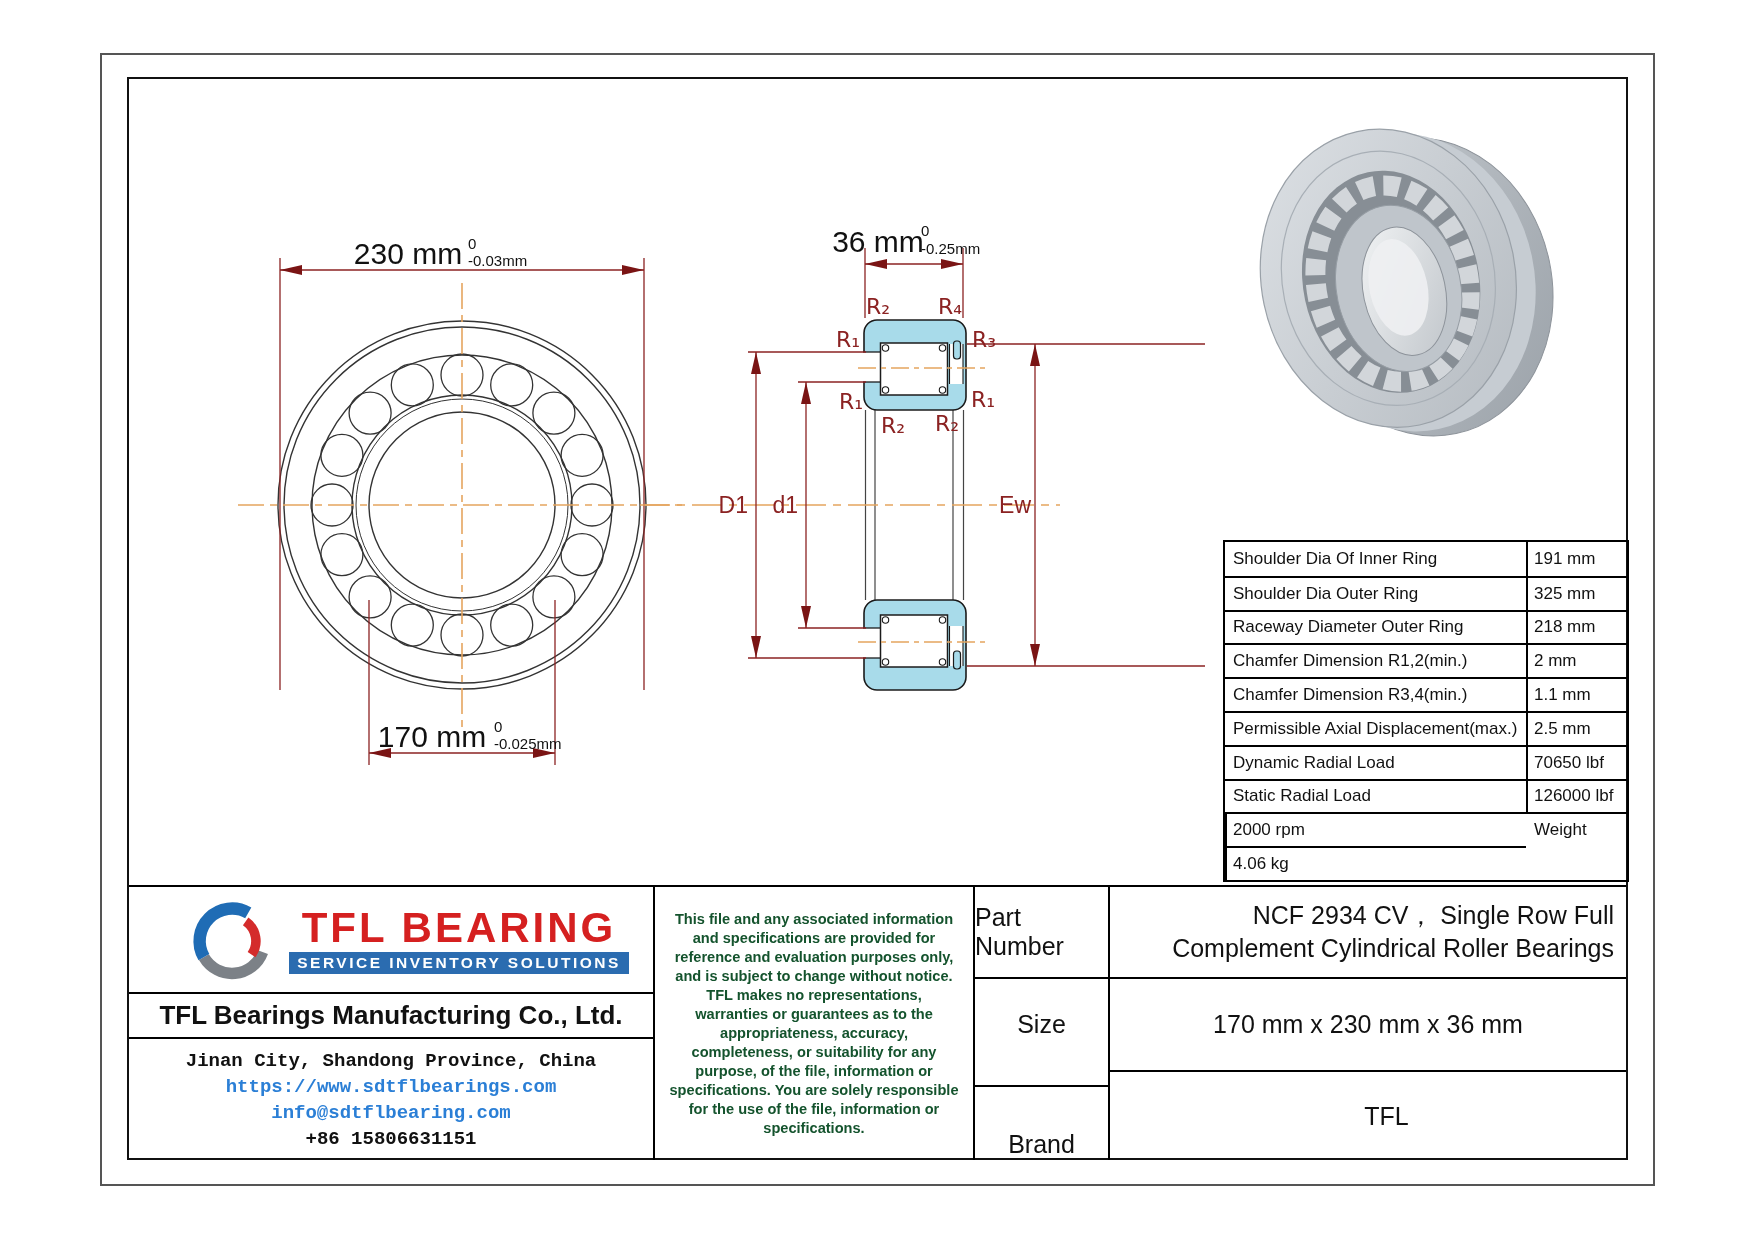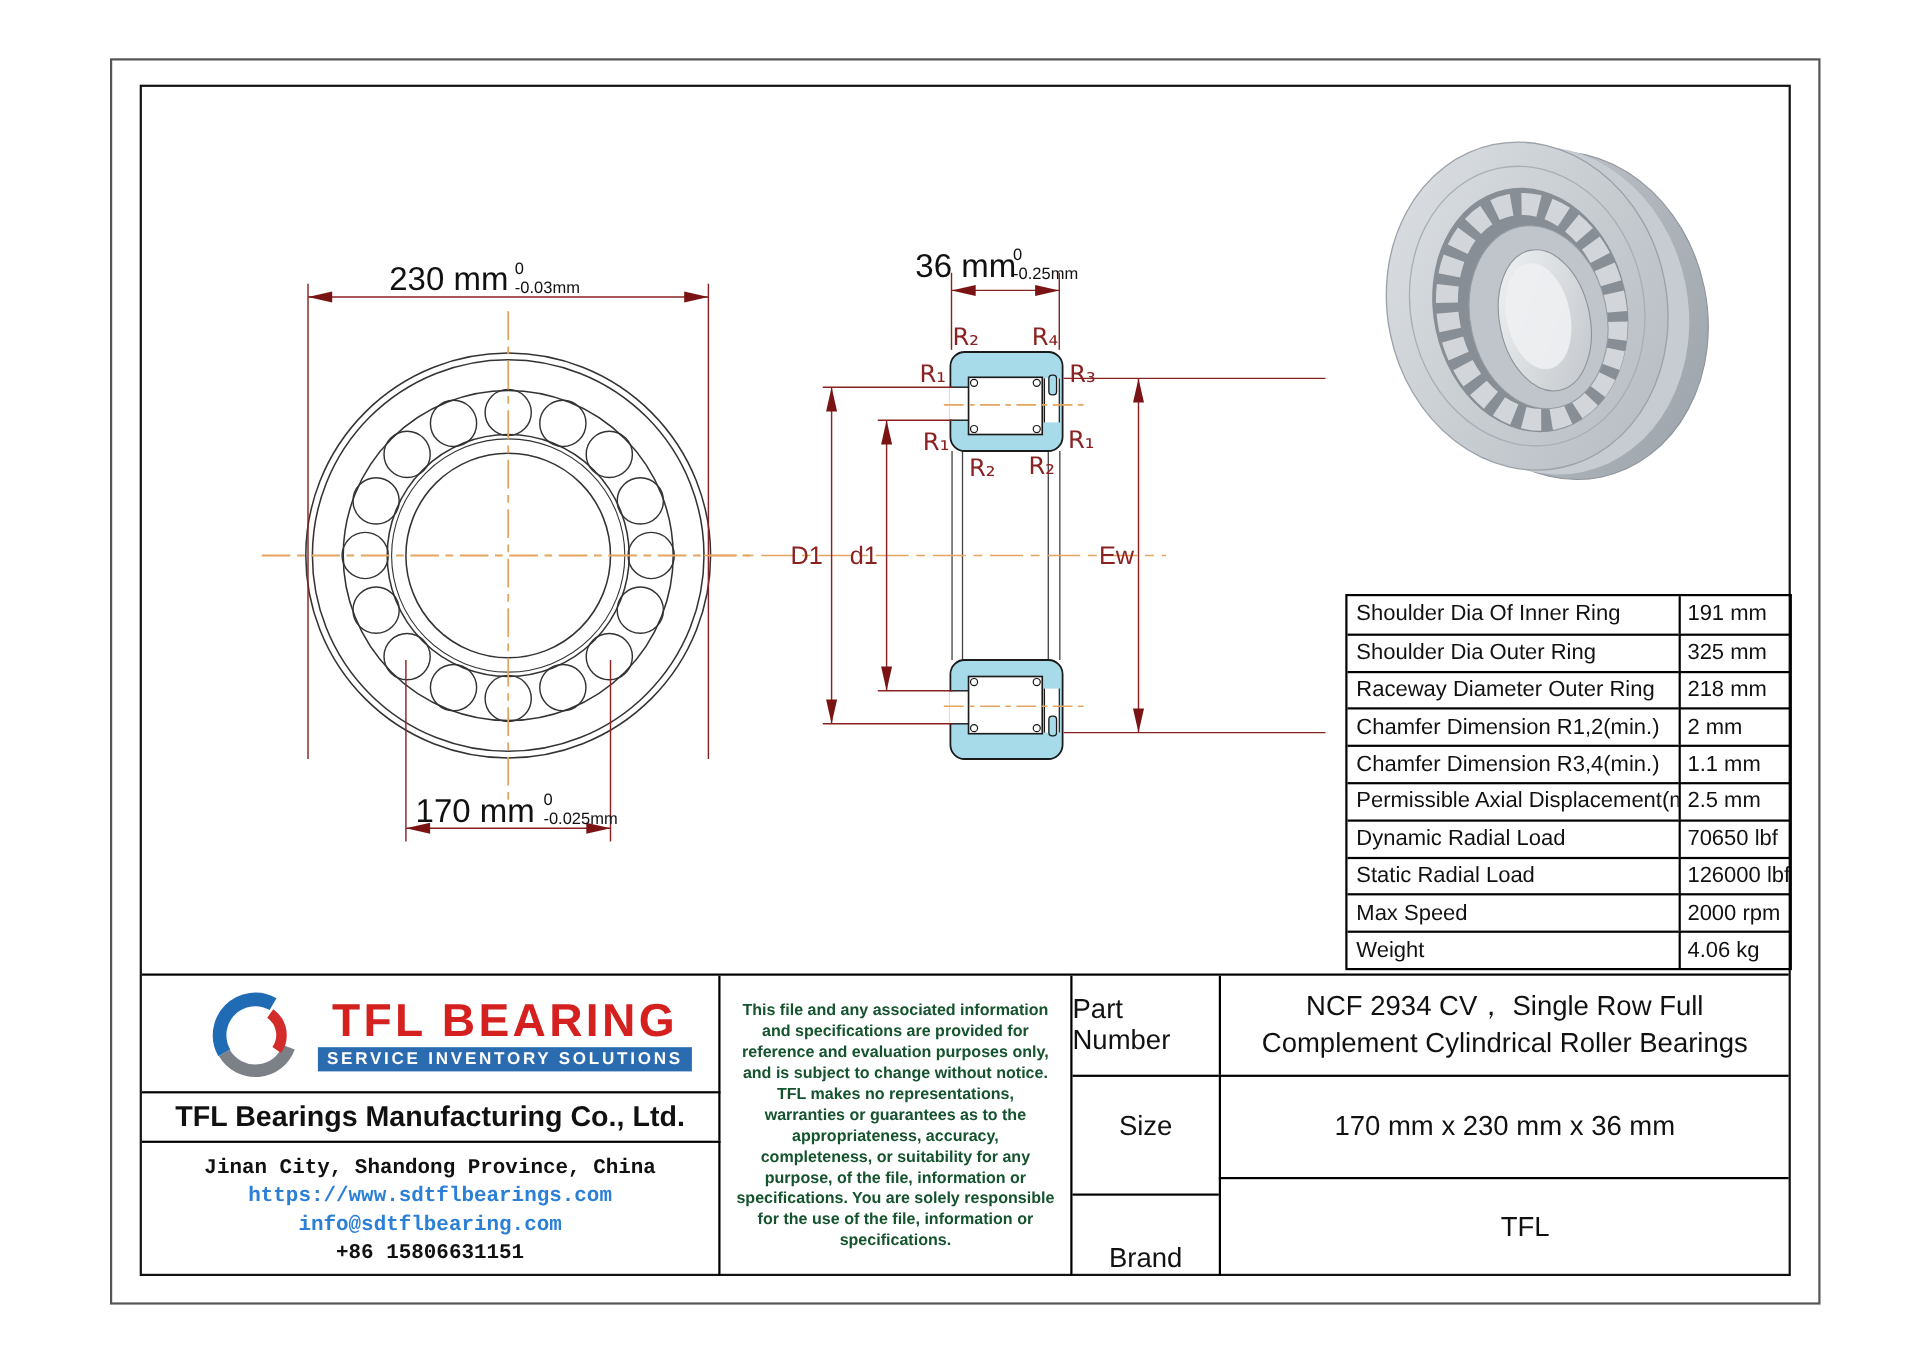--- a/index.html
+++ b/index.html
@@ -4,39 +4,39 @@
 <style>
   html,body{margin:0;padding:0;background:#ffffff;}
   .page{position:relative;width:1755px;height:1240px;background:#fff;overflow:hidden;
         font-family:"Liberation Sans",sans-serif;color:#111;}
   .abs{position:absolute;box-sizing:border-box;}
   .frame-outer{left:100px;top:53px;width:1555px;height:1133px;border:2px solid #555;}
   .frame-inner{left:127px;top:77px;width:1501px;height:1083px;border:2px solid #111;}
 
   
   .spec-table{left:1223px;top:540px;width:406px;height:342px;border:2px solid #000;
-              display:grid;grid-template-columns:1fr 101px;grid-auto-rows:1fr;font-size:20px;}
+              display:grid;grid-template-columns:1fr 101px;grid-auto-rows:1fr;font-size:17px;}
   .spec-cell{border-top:2px solid #000;display:flex;align-items:center;padding-left:8px;
              white-space:nowrap;overflow:hidden;}
   .spec-cell.first{border-top:none;}
   .spec-cell.val{border-left:2px solid #000;padding-left:6px;}
 
   
   .footer{left:129px;top:885px;width:1497px;height:273px;border-top:2px solid #000;}
   .fcell{position:absolute;box-sizing:border-box;display:flex;align-items:center;justify-content:center;}
   .logo-cell{left:0;top:0;width:526px;height:105px;border-right:2px solid #000;gap:14px;padding-left:36px;}
   .company-cell{left:0;top:105px;width:526px;height:45px;border-top:2px solid #000;border-right:2px solid #000;
                 font-size:26px;font-weight:bold;}
   .contact-cell{left:0;top:150px;width:526px;height:123px;border-top:2px solid #000;border-right:2px solid #000;
                 flex-direction:column;font-size:19px;font-weight:bold;line-height:26px;font-family:Liberation Mono, monospace;}
   .contact-cell a{color:#2B7FD6;text-decoration:none;}
   .disclaimer-cell{left:526px;top:0;width:320px;height:273px;border-right:2px solid #000;
                    font-size:14.6px;line-height:19px;text-align:center;padding:10px 14px;font-weight:bold;color:#14532d;}
   .pn-label{left:846px;top:0;width:133px;height:90px;font-size:25px;}
-  .pn-value{left:979px;top:0;width:518px;height:90px;font-size:25px;text-align:center;line-height:33px;padding:0 12px;}
+  .pn-value{left:979px;top:0;width:518px;height:90px;font-size:25px;text-align:right;line-height:33px;padding:0 12px;}
   .sz-label{left:846px;top:90px;width:133px;height:93px;border-top:2px solid #000;font-size:25px;}
   .sz-value{left:979px;top:90px;width:518px;height:93px;border-top:2px solid #000;border-left:2px solid #000;font-size:25px;}
   .br-label{left:846px;top:198px;width:133px;height:116px;border-top:2px solid #000000;font-size:25px;}
   .br-value{left:979px;top:183px;width:518px;height:90px;border-top:2px solid #000;border-left:2px solid #000;font-size:25px;padding-left:37px;}
   .pn-value-wrap{border-left:2px solid #000;}
 
   
   .logo-text-col{display:flex;flex-direction:column;align-items:center;}
   .logo-title{font-size:42px;font-weight:bold;color:#D52020;letter-spacing:3px;line-height:44px;white-space:nowrap;}
   .logo-sub{background:#2B6CB0;color:#fff;font-size:15.5px;font-weight:bold;letter-spacing:2.5px;
@@ -243,21 +243,20 @@
     <div class="spec-cell">Chamfer Dimension R1,2(min.)</div>
     <div class="spec-cell val">2 mm</div>
     <div class="spec-cell">Chamfer Dimension R3,4(min.)</div>
     <div class="spec-cell val">1.1 mm</div>
     <div class="spec-cell">Permissible Axial Displacement(max.)</div>
     <div class="spec-cell val">2.5 mm</div>
     <div class="spec-cell">Dynamic Radial Load</div>
     <div class="spec-cell val">70650 lbf</div>
     <div class="spec-cell">Static Radial Load</div>
     <div class="spec-cell val">126000 lbf</div>
-    <div class="spec-cell">Max Speed</div>
     <div class="spec-cell val">2000 rpm</div>
     <div class="spec-cell">Weight</div>
     <div class="spec-cell val">4.06 kg</div>
   </div>
 
   <div class="abs footer">
 
     <div class="fcell logo-cell">
       <svg width="86" height="86" viewBox="0 0 90 90">
         <path d="M 77 57.6 A 34 34 0 0 1 15.6 63" stroke="#7c8187" stroke-width="12" fill="none"></path>

